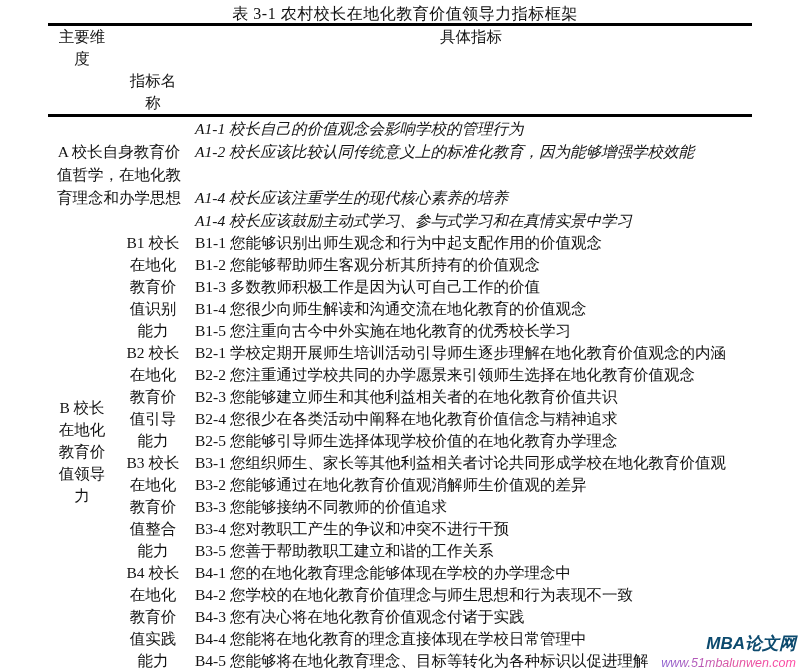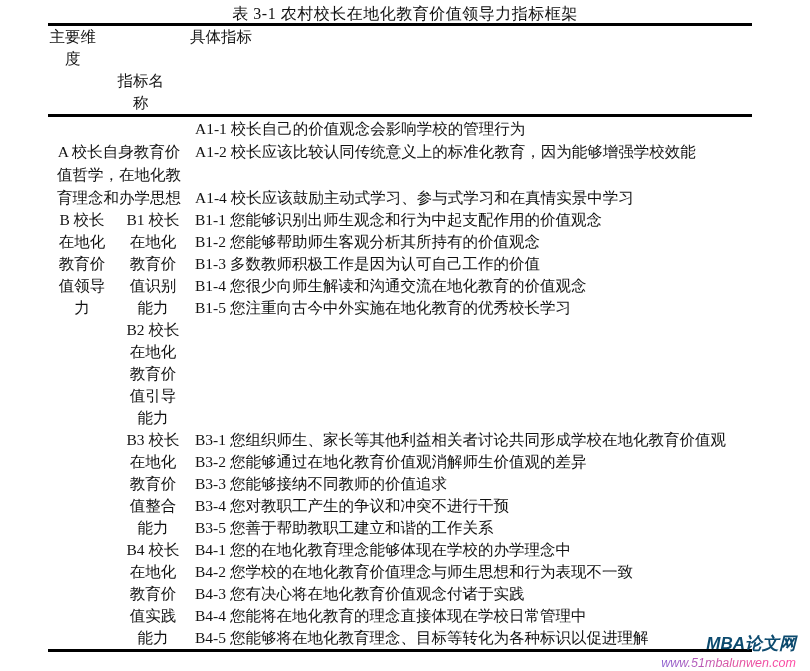--- a/index.html
+++ b/index.html
@@ -12,35 +12,35 @@
   .title{
     padding-top:4px;height:19px;line-height:19px;
     text-align:center;font-size:16px;letter-spacing:.5px;border-radius:6px;
   }
   .tbl{
     margin-left:48px;width:704px;
     border-top:3px solid #000;border-bottom:3px solid #000;
   }
   
   .thead{display:flex;border-bottom:3px solid #000;}
-  .th{display:flex;justify-content:flex-start;align-items:flex-start;line-height:22px;}
+  .th{display:flex;justify-content:center;align-items:flex-start;line-height:22px;}
   .th1{width:68px;}
   .th2{width:74px;margin-top:44px;}
   .th3{flex:1;}
   .th-in{width:3.2em;text-align:center;}
   .th3 .th-in{width:auto;}
   
   .secA{display:flex;}
-  .dimA{width:142px;display:flex;align-items:flex-end;justify-content:center;}
+  .dimA{width:142px;display:flex;align-items:center;justify-content:center;}
   .dimA-in{width:8.1em;text-align:center;line-height:23px;}
-  .itemsA{flex:1;}
+  .itemsA{flex:1;font-style:italic;}
   .itemsA .line{height:23px;line-height:23px;white-space:nowrap;padding-left:5px;}
   
   .secB{display:flex;}
-  .dimB{width:68px;display:flex;align-items:flex-start;justify-content:center;}
+  .dimB{width:68px;display:flex;align-items:center;justify-content:center;}
   .dimB-in{width:3.5em;text-align:center;line-height:22px;}
   .groupsB{flex:1;}
   .grp{display:flex;}
   .gname{width:74px;display:flex;justify-content:center;align-items:flex-start;}
   .gname-in{width:3.5em;text-align:center;line-height:22px;}
   .gitems{flex:1;}
   .gitems .line{height:22px;line-height:22px;white-space:nowrap;padding-left:5px;}
   
   .wm-name{
     position:absolute;right:14px;bottom:16px;
@@ -76,20 +76,21 @@
   </div>
 
   <div class="secA">
     <div class="dimA">
       <div class="dimA-in">A 校长自身教育价值哲学，在地化教育理念和办学思想</div>
     </div>
     <div class="itemsA">
         <div class="line">A1-1 校长自己的价值观念会影响学校的管理行为</div>
         <div class="line">A1-2 校长应该比较认同传统意义上的标准化教育，因为能够增强学校效能</div>
         <div class="line">&nbsp;</div>
+        <div class="line">A1-4 校长应该注重学生的现代核心素养的培养</div>
         <div class="line">A1-4 校长应该鼓励主动式学习、参与式学习和在真情实景中学习</div>
       </div>
   </div>
 
   <div class="secB">
     <div class="dimB">
       <div class="dimB-in">B 校长在地化教育价值领导力</div>
     </div>
     <div class="groupsB">
 
@@ -103,20 +104,27 @@
             <div class="line">B1-3 多数教师积极工作是因为认可自己工作的价值</div>
             <div class="line">B1-4 您很少向师生解读和沟通交流在地化教育的价值观念</div>
             <div class="line">B1-5 您注重向古今中外实施在地化教育的优秀校长学习</div>
           </div>
       </div>
 
       <div class="grp">
         <div class="gname">
           <div class="gname-in">B2 校长在地化教育价值引导能力</div>
         </div>
+        <div class="gitems">
+            <div class="line">B2-1 学校定期开展师生培训活动引导师生逐步理解在地化教育价值观念的内涵</div>
+            <div class="line">B2-2 您注重通过学校共同的办学愿景来引领师生选择在地化教育价值观念</div>
+            <div class="line">B2-3 您能够建立师生和其他利益相关者的在地化教育价值共识</div>
+            <div class="line">B2-4 您很少在各类活动中阐释在地化教育价值信念与精神追求</div>
+            <div class="line">B2-5 您能够引导师生选择体现学校价值的在地化教育办学理念</div>
+          </div>
       </div>
 
       <div class="grp">
         <div class="gname">
           <div class="gname-in">B3 校长在地化教育价值整合能力</div>
         </div>
         <div class="gitems">
             <div class="line">B3-1 您组织师生、家长等其他利益相关者讨论共同形成学校在地化教育价值观</div>
             <div class="line">B3-2 您能够通过在地化教育价值观消解师生价值观的差异</div>
             <div class="line">B3-3 您能够接纳不同教师的价值追求</div>

